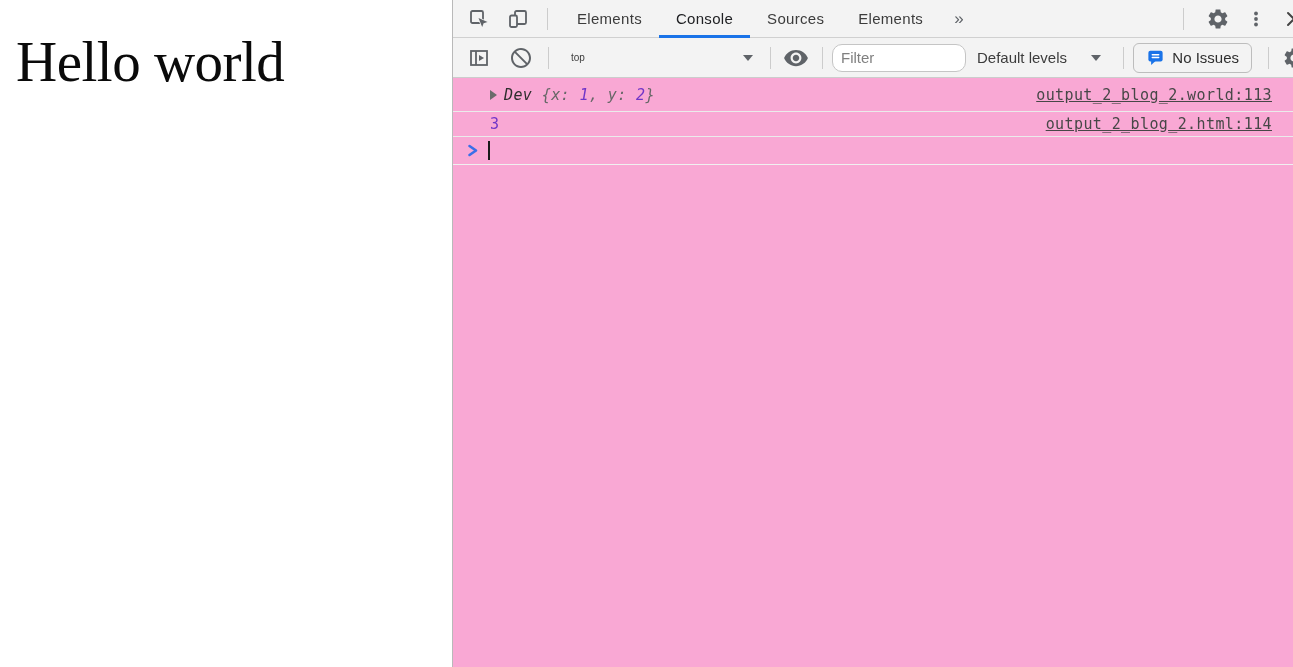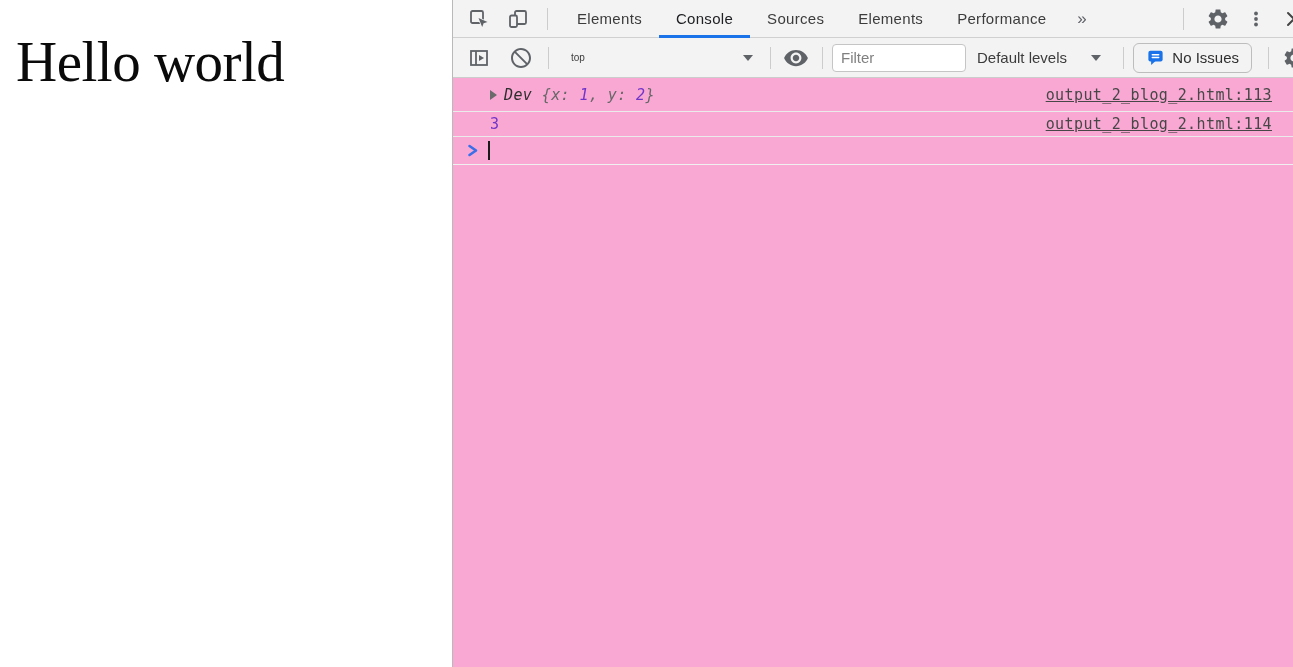--- a/index.html
+++ b/index.html
@@ -27,21 +27,21 @@
   .tab { height: 35px; margin-top: 3px; padding: 0 17px; display: flex; align-items: center;
     font-size: 15px; letter-spacing: 0.3px; color: #3c3c3c; border-bottom: 3px solid transparent; cursor: pointer; }
   .tab.active { color: #202124; border-bottom-color: #1a73e8; }
   .tab.more { padding: 0 14px; font-size: 17px; color: #5f6368; }
 
   .ctx-select { width: 200px; height: 28px; display: flex; align-items: center; justify-content: space-between;
     padding: 0 8px 0 10px; font-size: 10px; color: #3c3c3c; cursor: pointer; }
   .dd-arrow { width: 0; height: 0; border-left: 5px solid transparent; border-right: 5px solid transparent;
     border-top: 6px solid #5f6368; }
 
-  .filter-input { width: 134px; height: 28px; border: 1px solid #c5c5c5; border-radius: 4px;
+  .filter-input { width: 134px; height: 28px; border: 1px solid #c5c5c5; border-radius: 10px;
     background: #fff; font-size: 15px; color: #333; padding: 0 8px; outline: none;
     font-family: "Liberation Sans", sans-serif; }
   .filter-input::placeholder { color: #808080; }
 
   .levels { display: flex; align-items: center; gap: 24px; font-size: 15px; color: #3c3c3c;
     margin-left: 11px; cursor: pointer; white-space: nowrap; }
 
   .issues-badge { display: flex; align-items: center; gap: 7px; height: 30px; padding: 0 12px;
     border: 1px solid #bdbdbd; border-radius: 6px; background: #f3f3f3; font-size: 15px;
     color: #2f2f2f; cursor: pointer; margin-left: 9px; white-space: nowrap; }
@@ -89,21 +89,20 @@
         <rect x="8" y="3" width="11" height="13" rx="1.5" fill="none" stroke="#5f6368" stroke-width="1.8"></rect>
         <rect x="3" y="7.5" width="7" height="11.5" rx="1.5" fill="#f3f3f3" stroke="#5f6368" stroke-width="1.8"></rect>
       </svg>
     </div>
     <div class="sep" style="margin:0 12px 0 17px"></div>
 
     <div class="tab">Elements</div>
     <div class="tab active">Console</div>
     <div class="tab">Sources</div>
     <div class="tab">Elements</div>
-    <div class="tab">Performance</div>
     <div class="tab more">»</div>
 
     <div class="spacer"></div>
     <div class="sep"></div>
     <div class="icon-btn" style="margin-left:22px">
       <svg width="24" height="24" viewBox="0 0 24 24" fill="#5f6368">
         <path d="M19.14,12.94c0.04-0.3,0.06-0.61,0.06-0.94c0-0.32-0.02-0.64-0.07-0.94l2.03-1.58c0.18-0.14,0.23-0.41,0.12-0.61l-1.92-3.32c-0.12-0.22-0.37-0.29-0.59-0.22l-2.39,0.96c-0.5-0.38-1.03-0.7-1.62-0.94L14.4,2.81c-0.04-0.24-0.24-0.41-0.48-0.41h-3.84c-0.24,0-0.43,0.17-0.47,0.41L9.25,5.35C8.66,5.59,8.12,5.92,7.63,6.29L5.24,5.33c-0.22-0.08-0.47,0-0.59,0.22L2.74,8.87C2.62,9.08,2.66,9.34,2.86,9.48l2.03,1.58C4.84,11.36,4.8,11.69,4.8,12s0.02,0.64,0.07,0.94l-2.03,1.58c-0.18,0.14-0.23,0.41-0.12,0.61l1.92,3.32c0.12,0.22,0.37,0.29,0.59,0.22l2.39-0.96c0.5,0.38,1.03,0.7,1.62,0.94l0.36,2.54c0.05,0.24,0.24,0.41,0.48,0.41h3.84c0.24,0,0.44-0.17,0.47-0.41l0.36-2.54c0.59-0.24,1.13-0.56,1.62-0.94l2.39,0.96c0.22,0.08,0.47,0,0.59-0.22l1.92-3.32c0.12-0.22,0.07-0.47-0.12-0.61L19.14,12.94z M12,15.6c-1.98,0-3.6-1.62-3.6-3.6s1.62-3.6,3.6-3.6s3.6,1.62,3.6,3.6S13.98,15.6,12,15.6z"></path>
       </svg>
     </div>
     <div class="icon-btn" style="margin-left:14px">
@@ -174,21 +173,21 @@
         <path d="M19.14,12.94c0.04-0.3,0.06-0.61,0.06-0.94c0-0.32-0.02-0.64-0.07-0.94l2.03-1.58c0.18-0.14,0.23-0.41,0.12-0.61l-1.92-3.32c-0.12-0.22-0.37-0.29-0.59-0.22l-2.39,0.96c-0.5-0.38-1.03-0.7-1.62-0.94L14.4,2.81c-0.04-0.24-0.24-0.41-0.48-0.41h-3.84c-0.24,0-0.43,0.17-0.47,0.41L9.25,5.35C8.66,5.59,8.12,5.92,7.63,6.29L5.24,5.33c-0.22-0.08-0.47,0-0.59,0.22L2.74,8.87C2.62,9.08,2.66,9.34,2.86,9.48l2.03,1.58C4.84,11.36,4.8,11.69,4.8,12s0.02,0.64,0.07,0.94l-2.03,1.58c-0.18,0.14-0.23,0.41-0.12,0.61l1.92,3.32c0.12,0.22,0.37,0.29,0.59,0.22l2.39-0.96c0.5,0.38,1.03,0.7,1.62,0.94l0.36,2.54c0.05,0.24,0.24,0.41,0.48,0.41h3.84c0.24,0,0.44-0.17,0.47-0.41l0.36-2.54c0.59-0.24,1.13-0.56,1.62-0.94l2.39,0.96c0.22,0.08,0.47,0,0.59-0.22l1.92-3.32c0.12-0.22,0.07-0.47-0.12-0.61L19.14,12.94z M12,15.6c-1.98,0-3.6-1.62-3.6-3.6s1.62-3.6,3.6-3.6s3.6,1.62,3.6,3.6S13.98,15.6,12,15.6z"></path>
       </svg>
     </div>
   </div>
 
   <div class="console-area">
 
     <div class="msg-row first">
       <span class="expander"></span>
       <span class="msg-text"><span class="tok-class">Dev </span><span class="tok-punct">{</span><span class="tok-prop">x</span><span class="tok-punct">: </span><span class="tok-number">1</span><span class="tok-punct">, </span><span class="tok-prop">y</span><span class="tok-punct">: </span><span class="tok-number">2</span><span class="tok-punct">}</span></span>
-      <a class="src-link">output_2_blog_2.html:113</a>
+      <a class="src-link">output_2_blog_2.world:113</a>
     </div>
 
     <div class="msg-row second">
       <span class="msg-text"><span class="tok-number-plain">3</span></span>
       <a class="src-link">output_2_blog_2.html:114</a>
     </div>
 
     <div class="prompt-row">
       <svg class="prompt-chevron" width="12" height="15" viewBox="0 0 12 15">
         <polyline points="2.5,3 9,7.5 2.5,12" fill="none" stroke="#3a6fe8" stroke-width="2.6" stroke-linecap="round" stroke-linejoin="round"></polyline>

